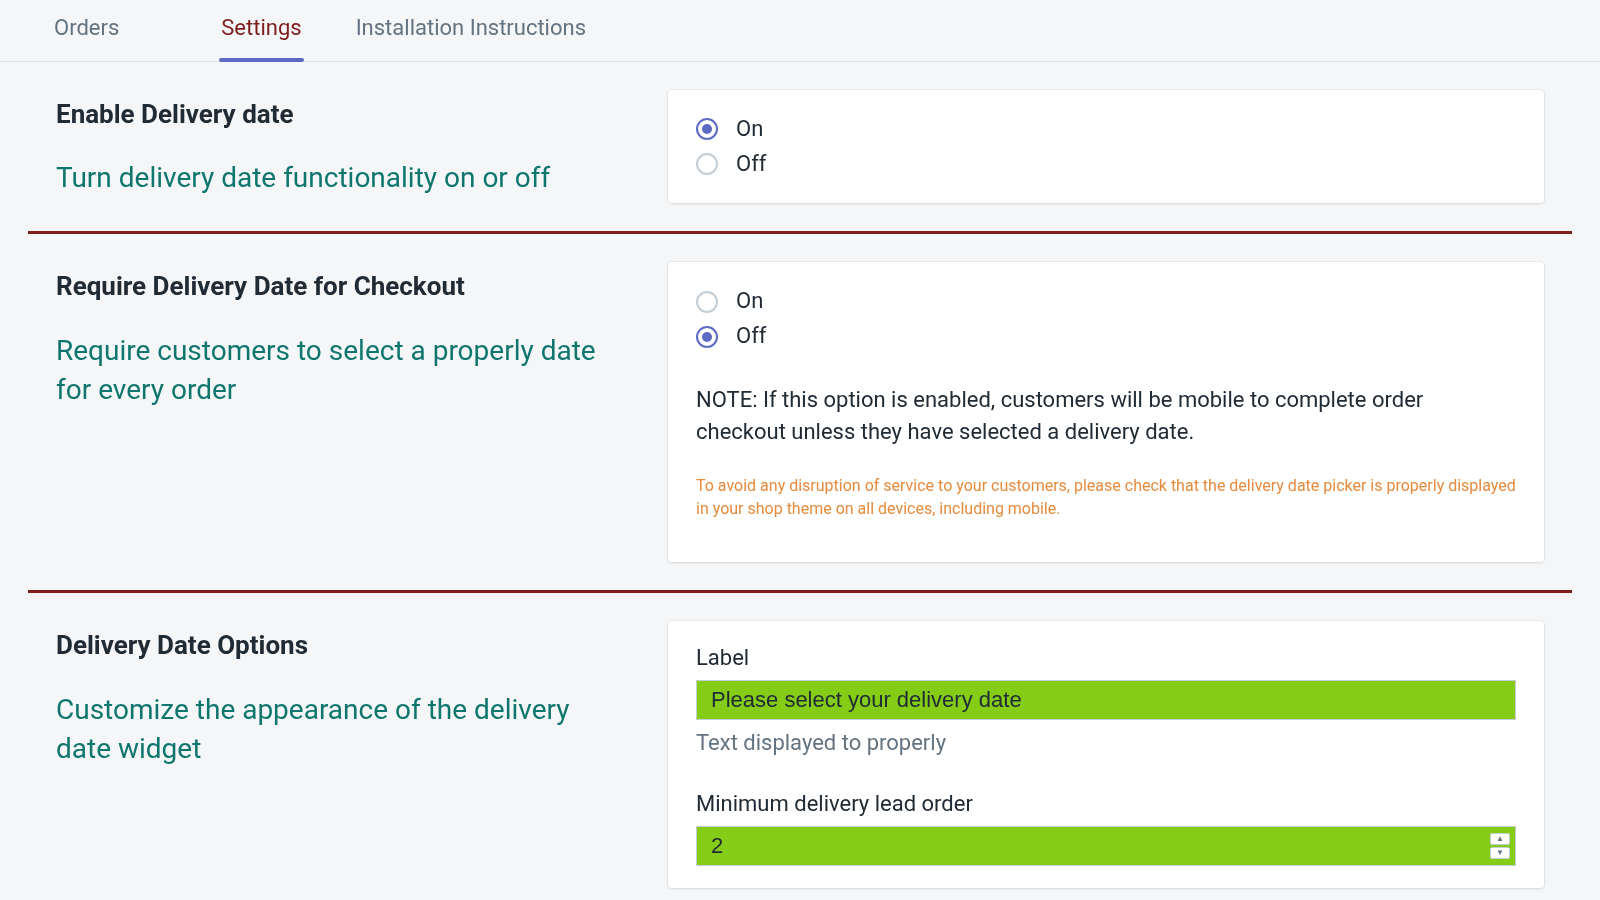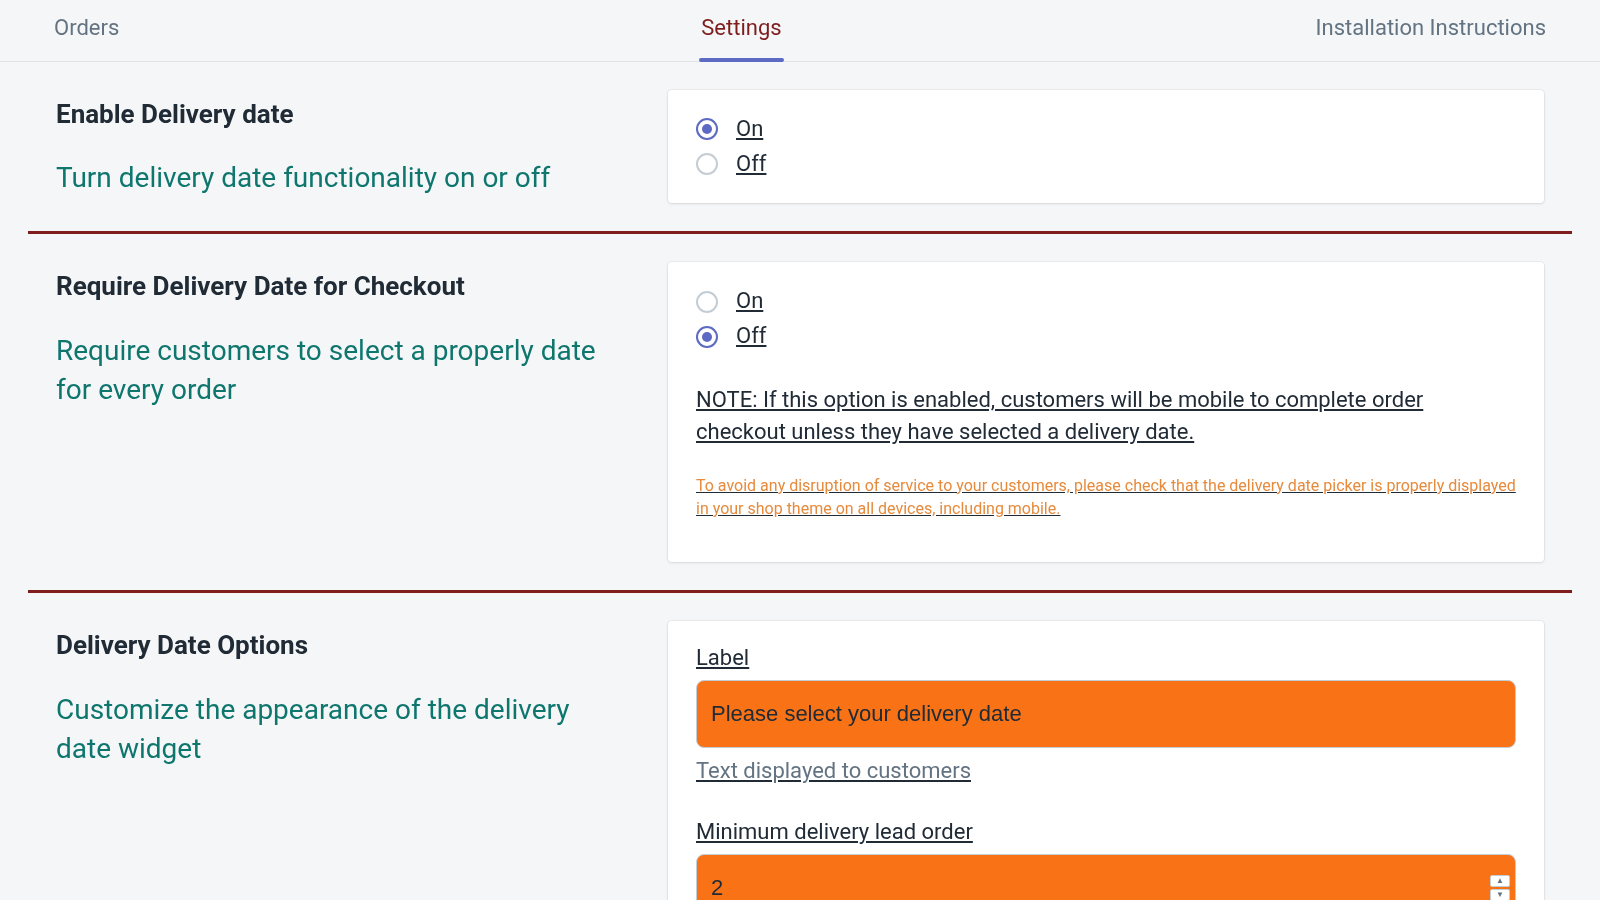--- a/index.html
+++ b/index.html
@@ -8,25 +8,24 @@
     background: #f4f6f8;
     color: #212b36;
     font-size: 22px;
     line-height: 1.4;
   }
   .page {
     min-width: 1600px;
   }
   .tabs {
     display: flex;
-    gap: 38px;
+    gap: 50px;
     padding: 0 52px;
     border-bottom: 1px solid #dfe3e8;
     background: #f4f6f8;
-    justify-content: space-between;
   }
   .tab {
     padding: 13px 2px 17px 2px;
     color: #637381;
     cursor: pointer;
     position: relative;
     font-size: 22px;
   }
   .tab.active {
     color: #7f1d1d;
@@ -59,21 +58,20 @@
     color: #212b36;
     margin-bottom: 26px;
   }
   .section-left p {
     color: #0f766e;
     font-size: 28px;
   }
   .section-right {
     flex: 1;
     padding-right: 28px;
-    text-decoration: underline;
   }
   .card {
     background: #fff;
     border-radius: 4px;
     box-shadow: 0 0 0 1px rgba(63,63,68,0.05), 0 1px 3px rgba(63,63,68,0.12);
     padding: 22px 28px;
   }
   .radio-row {
     display: flex;
     align-items: center;
@@ -117,25 +115,25 @@
   }
   .field-label {
     font-size: 22px;
     color: #212b36;
     margin-bottom: 6px;
     display: block;
   }
   .text-input, .num-input {
     width: 100%;
     border: 1px solid #c4cdd5;
-    border-radius: 8px;
-    padding: 20px 14px;
-    font-size: 22px;
-    color: #212b36;
-    background: #f97316;
+    border-radius: 0;
+    padding: 6px 14px;
+    font-size: 22px;
+    color: #212b36;
+    background: #84cc16;
   }
   .num-wrap {
     position: relative;
   }
   .spinner {
     position: absolute;
     right: 6px; top: 50%;
     transform: translateY(-50%);
     width: 20px;
     display: flex;
@@ -219,21 +217,21 @@
   <div class="section">
     <div class="section-left">
       <h2>Delivery Date Options</h2>
       <p>Customize the appearance of the delivery date widget</p>
     </div>
     <div class="section-right">
       <div class="card">
         <div class="field-block">
           <label class="field-label">Label</label>
           <input type="text" class="text-input" value="Please select your delivery date" style="">
-          <div class="help-text">Text displayed to customers</div>
+          <div class="help-text">Text displayed to properly</div>
         </div>
         <div class="field-block" style="margin-bottom:0;">
           <label class="field-label">Minimum delivery lead order</label>
           <div class="num-wrap">
             <input type="text" class="num-input" value="2" style="">
             <div class="spinner">
               <div class="spinner-btn">
                 <span>▲</span>
               </div>
               <div class="spinner-btn">

